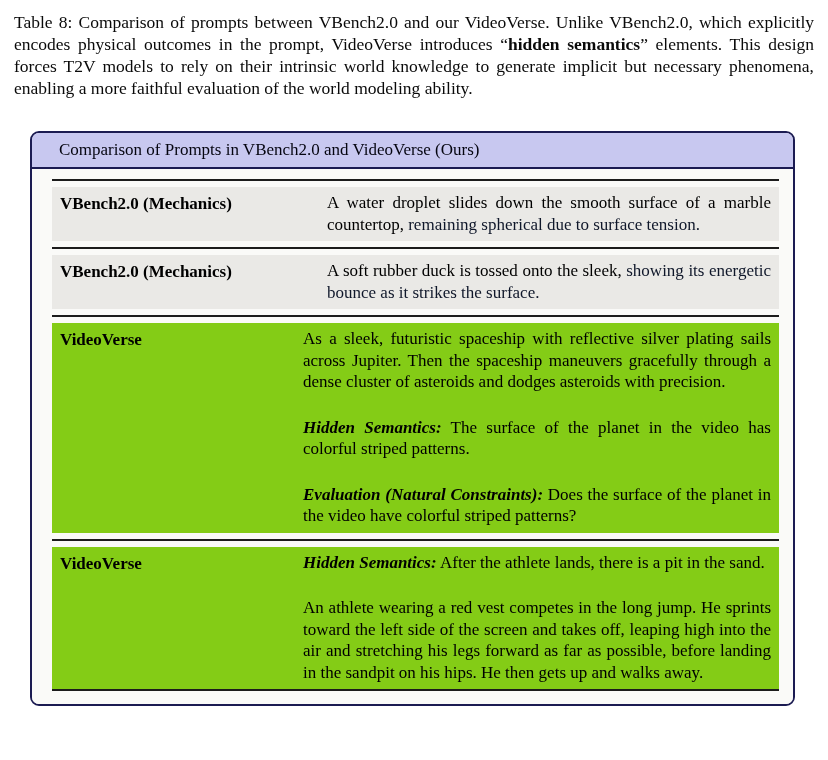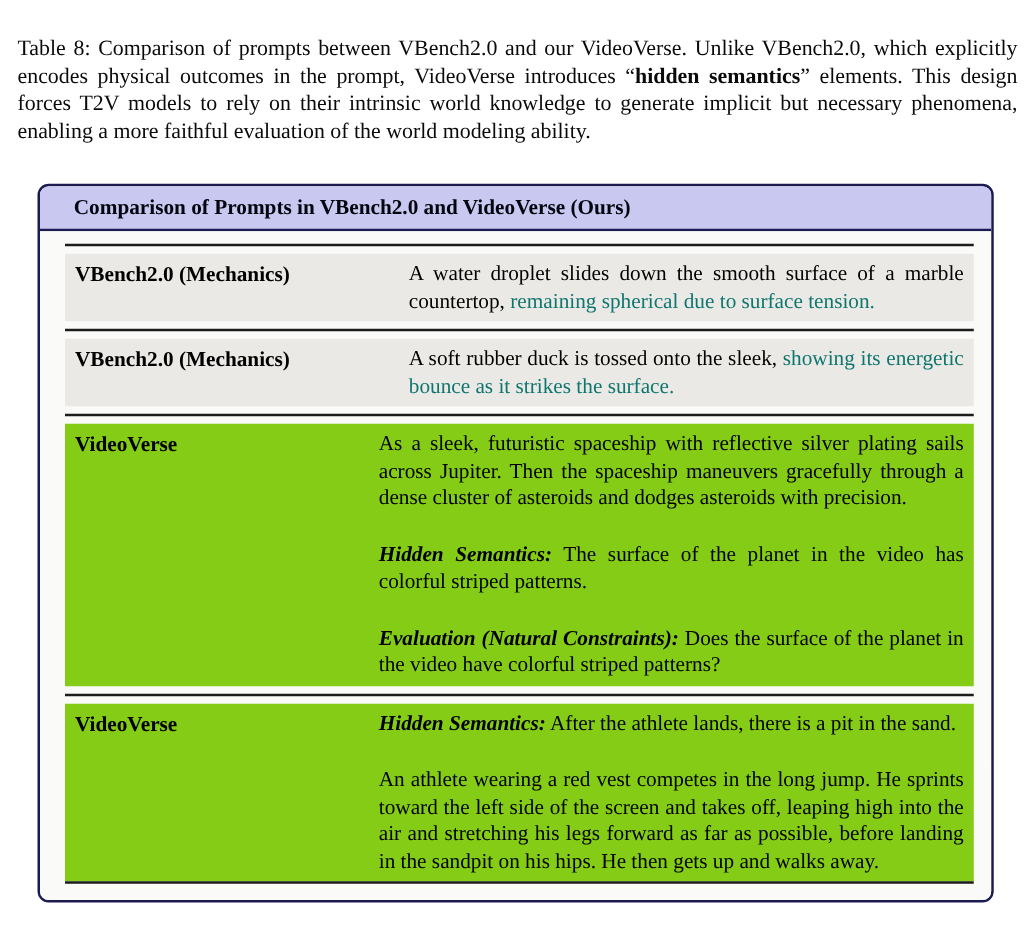--- a/index.html
+++ b/index.html
@@ -10,21 +10,21 @@
   }
   body {
     font-family: "Liberation Serif", "DejaVu Serif", serif;
     color: #000;
     -webkit-font-smoothing: antialiased;
   }
   .page {
     width: 828px;
     height: 723px;
     box-sizing: border-box;
-    padding: 27px 12px 0 13px;
+    padding: 11px 12px 0 13px;
     overflow: hidden;
   }
   
   .caption {
     font-size: 17.5px;
     line-height: 22px;
     text-align: justify;
     color: #0a0a0a;
     margin: 0 2px 32px 1px;
   }
@@ -39,21 +39,20 @@
     background: #fafaf8;
     overflow: hidden;
   }
   .cbox-header {
     background: #c8c8f0;
     border-bottom: 2.5px solid #1b1b52;
     padding: 6px 10px 7px 27px;
     font-size: 17px;
     line-height: 21px;
     color: #050510;
-    font-weight: bold;
   }
   .cbox-body {
     padding: 8px 14px 13px 20px;
     background: #fafaf8;
   }
   
   .rule {
     height: 0;
     border-top: 2px solid #1c1c1c;
   }
@@ -77,21 +76,21 @@
   }
   .ttext {
     font-size: 17px;
     line-height: 21.5px;
     text-align: justify;
   }
   .ttext p {
     margin: 0 0 0 0;
   }
   .ttext p + p { margin-top: 24px; }
-  .red { color: #0f766e; }
+  .red { color: #0f172a; }
   .bi { font-weight: bold; font-style: italic; }
 </style>
 </head>
 <body>
 
 <div class="page">
 
   <div class="caption"><span>Table 8: Comparison of prompts between VBench2.0 and our VideoVerse. Unlike VBench2.0, which explicitly encodes physical outcomes in the prompt, VideoVerse introduces “</span><b>hidden semantics</b><span>” elements. This design forces T2V models to rely on their intrinsic world knowledge to generate implicit but necessary phenomena, enabling a more faithful evaluation of the world modeling ability.</span></div>
 
   <div class="cbox">

